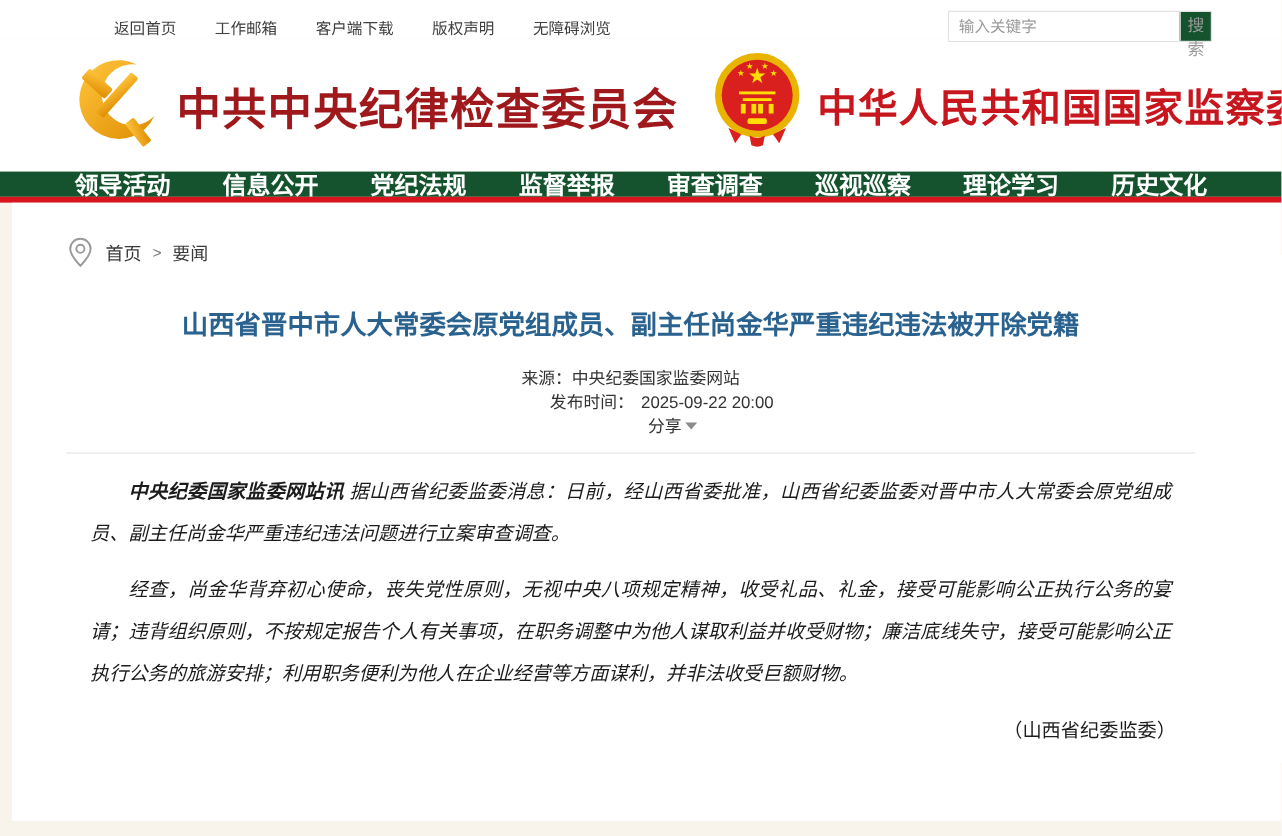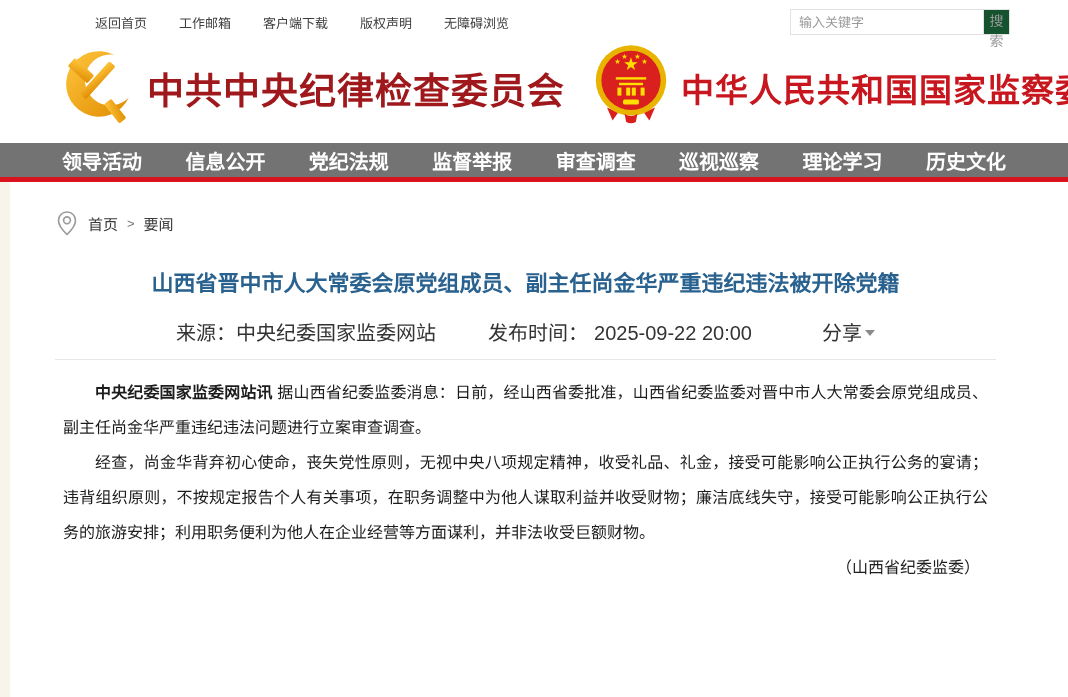--- a/index.html
+++ b/index.html
@@ -20,46 +20,46 @@
   
   .header { height:111px; background:#fff; display:flex; align-items:center; padding:0 20px 0 55px; }
   .brand { display:flex; align-items:center; cursor:pointer; }
   .brand .emblem { flex:0 0 auto; }
   .brand-title { font-family:"Liberation Serif","DejaVu Serif",serif; font-weight:bold; white-space:nowrap; }
   .brand-left .brand-title  { font-size:37px; color:#9e181c; margin-left:10px; letter-spacing:1px; }
   .brand-right { margin-left:26px; }
   .brand-right .brand-title { font-size:33px; color:#c7161d; margin-left:10px; letter-spacing:1px; }
 
   
-  .nav { height:34px; background:#737373; display:flex; align-items:center; justify-content:space-between; padding:0 62px; }
+  .nav { height:21px; background:#14532d; display:flex; align-items:center; justify-content:space-between; padding:0 62px; }
   .nav-item { color:#fff; font-weight:bold; font-size:20px; white-space:nowrap; cursor:pointer; }
   .nav-stripe { height:5px; background:#d9141e; }
 
   
   .content-wrap { height:515px; background:#f8f4eb; }
   .main { margin-left:10px; height:100%; background:#fff; padding:0 72px 0 45px; }
 
   .breadcrumb { display:flex; align-items:center; gap:9px; padding-top:28px; font-size:15px; color:#3a3a3a; }
   .crumb-link { cursor:pointer; }
   .crumb-sep { color:#777; font-size:13px; }
 
   .article-title { margin-top:28px; text-align:center; font-size:22px; font-weight:bold; color:#2a628f; }
 
-  .meta { margin-top:20px; display:flex; justify-content:center; align-items:center; font-size:20px; color:#333; }
+  .meta { margin-top:20px; display:flex; justify-content:center; align-items:center; font-size:14px; color:#333;flex-direction:column; }
   .meta .source { white-space:nowrap; }
   .meta .pubtime { margin-left:52px; white-space:nowrap; }
   .meta .time-val { margin-left:6px; }
   .share { margin-left:70px; display:flex; align-items:center; gap:3px; cursor:pointer; color:#333; }
   .caret { width:0; height:0; border-left:5px solid transparent; border-right:5px solid transparent;
            border-top:6px solid #8b8b8b; margin-top:2px; }
 
   .divider { border-bottom:1px solid #e7e7e7; margin-top:13px; }
 
   .article-body { margin-top:15px; padding:0 8px 0 8px; font-size:16px; line-height:35px; color:#1c1c1c; text-align:justify; }
-  .article-body p { text-indent:2em; margin:0; }
+  .article-body p { text-indent:2em; margin:12px;font-style:italic; }
   .lead { font-weight:bold; }
   .signature { text-align:right; line-height:35px; font-size:16px; color:#1c1c1c; padding-right:8px; }
 </style>
 </head>
 <body>
 
 <div class="topbar">
   <div class="toplinks">
     <span class="toplink">返回首页</span>
     <span class="toplink">工作邮箱</span>

